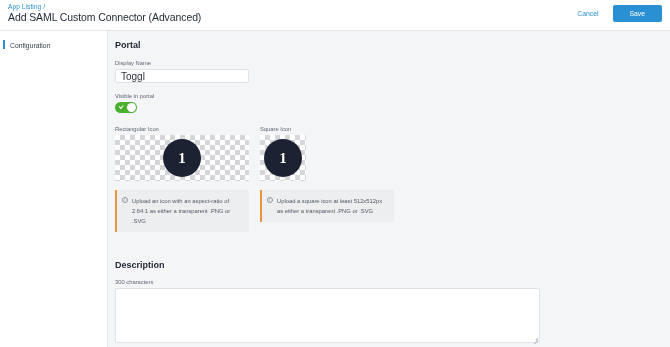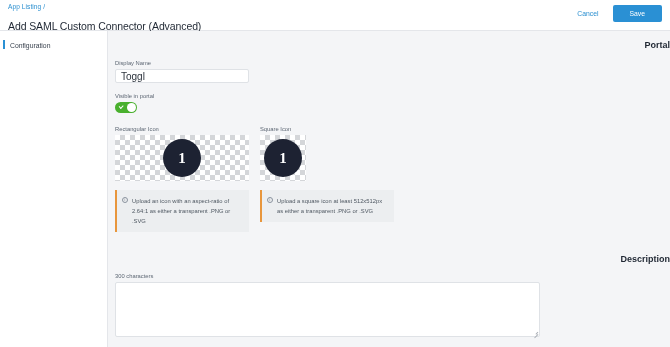--- a/index.html
+++ b/index.html
@@ -14,21 +14,21 @@
   
   .header {
     position: absolute; left: 0; top: 0; width: 670px; height: 31px;
     background: #ffffff; border-bottom: 1px solid #e4e6ea;
   }
   .breadcrumb {
     position: absolute; left: 8px; top: 3px;
     font-size: 6.5px; color: #2a8fd0; letter-spacing: 0.1px;
   }
   .page-title {
-    position: absolute; left: 8px; top: 20px;
+    position: absolute; left: 8px; top: 11px;
     font-size: 10.5px; color: #1f2733; letter-spacing: -0.1px;
   }
   .header-actions {
     position: absolute; right: 8px; top: 5px;
     display: flex; align-items: center; gap: 10px;
   }
   .btn-cancel {
     font-size: 6.8px; color: #2a8fd0; background: none; border: none;
     cursor: pointer; padding: 3px 4px; font-family: inherit;
   }
@@ -55,21 +55,20 @@
 
   
   .main {
     position: absolute; left: 109px; top: 31px;
     width: 561px; height: 316px; background: #f4f5f7;
     padding: 7px 0 0 6px;
   }
   .section-title {
     font-size: 9px; color: #1f2733; font-weight: bold;
     margin: 2px 0 0 0;
-    text-align: right;
   }
   .field-label {
     font-size: 5.8px; color: #5d6774; margin-top: 10px; margin-bottom: 3px;
   }
   .text-input {
     display: block; width: 134px; height: 14px;
     background: #ffffff; border: 1px solid #dfe2e6; border-radius: 2px;
     font-size: 10px; color: #2c333d; padding: 0 5px;
     font-family: inherit; outline: none;
   }
@@ -126,21 +125,21 @@
   }
   .info-icon::after {
     content: "i"; position: absolute; left: 50%; top: 50%;
     transform: translate(-50%, -50%);
     font-size: 4.5px; color: #8b939e; line-height: 1;
     font-family: "Liberation Serif", serif;
   }
   .info-text { font-size: 5.8px; color: #4f5862; line-height: 1.75; }
 
   
-  .desc-block { margin-top: 22px; }
+  .desc-block { margin-top: 28px; }
   .char-count { font-size: 5.8px; color: #5d6774; margin: 9px 0 3px 0; }
   .textarea-wrap { position: relative; width: 425px; height: 55px; }
   .textarea {
     width: 425px; height: 55px; background: #ffffff;
     border: 1px solid #dfe2e6; border-radius: 2px;
     font-family: inherit; font-size: 6.8px; color: #2c333d;
     padding: 4px 5px; resize: none; outline: none;
   }
   .resize-grip {
     position: absolute; right: 2px; bottom: 2px;

